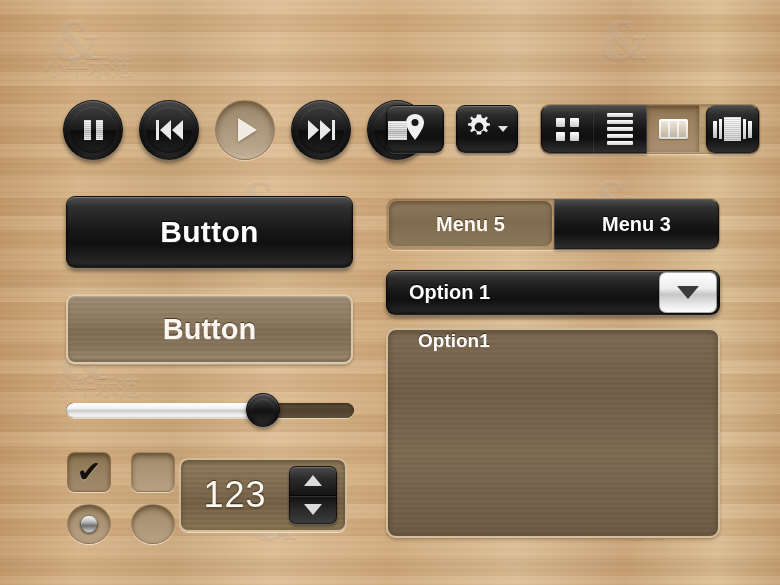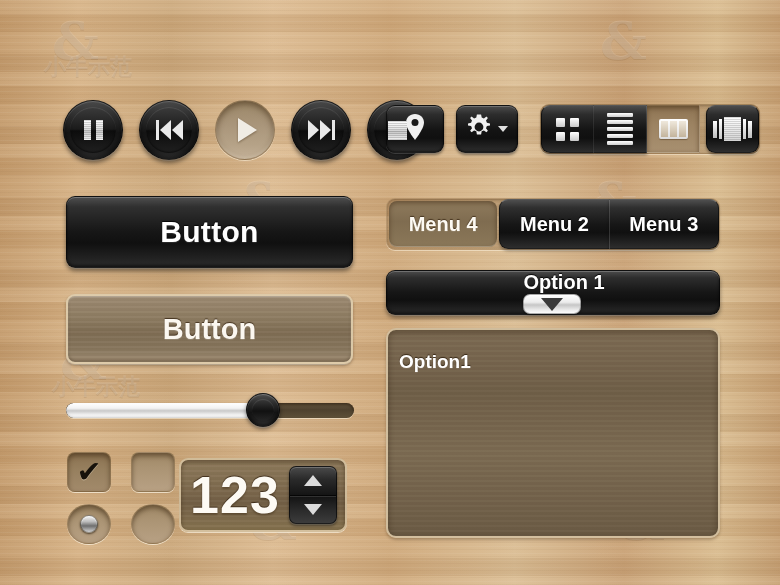--- a/index.html
+++ b/index.html
@@ -280,21 +280,21 @@
     display: flex; align-items: center; justify-content: space-between;
     padding: 0 8px 0 0;
     background:
       repeating-linear-gradient(to bottom, rgba(255,255,255,0.03) 0 2px, rgba(0,0,0,0.02) 2px 5px),
       linear-gradient(to bottom, #8e7a5c 0%, #7e6a4e 40%, #725f45 60%, #86724f 100%);
     box-shadow: inset 0 2px 4px rgba(50,32,12,0.5), 0 1px 0 rgba(255,250,236,0.6);
     border: 2px solid rgba(228,208,173,0.8);
   }
   .stepper-val {
     flex: 1; text-align: center;
-    font-size: 52px; font-weight: bold; color: #fdfaf4;
+    font-size: 36px; font-weight: normal; color: #fdfaf4;
     text-shadow: 0 -1px 1px rgba(45,28,10,0.8), 0 2px 2px rgba(45,28,10,0.35);
     letter-spacing: 1px;
     cursor: text;
   }
   .spin {
     width: 48px; height: 58px; border-radius: 7px;
     display: flex; flex-direction: column;
     background: linear-gradient(to bottom, #4a4a4a 0%, #2a2a2a 22%, #161616 48%, #131313 52%, #2b2b2b 78%, #3c3c3c 100%);
     box-shadow: 0 2px 3px rgba(0,0,0,0.45), 0 1px 0 rgba(255,255,255,0.28),
                 inset 0 1px 0 rgba(255,255,255,0.22);
@@ -342,21 +342,20 @@
   
   .select {
     position: absolute; left: 386px; top: 270px;
     width: 334px; height: 45px; border-radius: 9px;
     display: flex; align-items: center;
     background: linear-gradient(to bottom, #4c4c4c 0%, #2d2d2d 16%, #161616 50%, #101010 68%, #2b2b2b 100%);
     box-shadow: 0 3px 4px rgba(0,0,0,0.42), 0 1px 0 rgba(255,255,255,0.3),
                 inset 0 1px 0 rgba(255,255,255,0.22), inset 0 -2px 3px rgba(0,0,0,0.5);
     border: 1px solid rgba(0,0,0,0.6);
     cursor: pointer;
-    flex-direction: column;
   }
   .select-label {
     flex: 1; padding-left: 22px;
     font-size: 20px; font-weight: bold; color: #ffffff;
     text-shadow: 0 -1px 1px rgba(0,0,0,0.9);
   }
   .select-arrow {
     width: 58px; height: 41px; margin-right: 2px;
     border-radius: 7px;
     display: flex; align-items: center; justify-content: center;
@@ -372,22 +371,22 @@
     position: absolute; left: 386px; top: 328px;
     width: 334px; height: 210px; border-radius: 10px;
     overflow: hidden;
     background:
       repeating-linear-gradient(to bottom, rgba(255,255,255,0.025) 0 2px, rgba(0,0,0,0.015) 2px 5px),
       linear-gradient(to bottom, #7c6a52 0%, #6f5e47 30%, #7b6a51 60%, #6b5a44 100%);
     box-shadow: inset 0 2px 6px rgba(45,28,10,0.45), 0 2px 3px rgba(60,38,14,0.3);
     border: 2px solid rgba(226,206,172,0.85);
   }
   .opt {
-    height: 63px; display: flex; align-items: center;
-    padding-left: 11px;
+    height: 63px; display: flex; 
+    padding-left: 30px;
     font-size: 19px; font-weight: bold; color: #ffffff;
     text-shadow: 0 -1px 1px rgba(40,25,8,0.8), 0 1px 1px rgba(255,255,255,0.10);
     border-bottom: 1px solid rgba(200,180,150,0.35);
     cursor: pointer;
   }
   .opt:last-child { border-bottom: none; }
 </style>
 </head>
 <body>
 
@@ -543,24 +542,21 @@
         <span class="arr-up"></span>
       </div>
       <div>
         <span class="arr-dn"></span>
       </div>
     </div>
   </div>
 
   <div class="menubar">
     <div class="menutab active">
-      <span>Menu 4</span>
-    </div>
-    <div class="menutab dark">
-      <span>Menu 2</span>
+      <span>Menu 5</span>
     </div>
     <div class="menutab dark">
       <span>Menu 3</span>
     </div>
   </div>
 
   <div class="select">
     <div class="select-label">Option 1</div>
     <div class="select-arrow">
       <span class="chev"></span>

